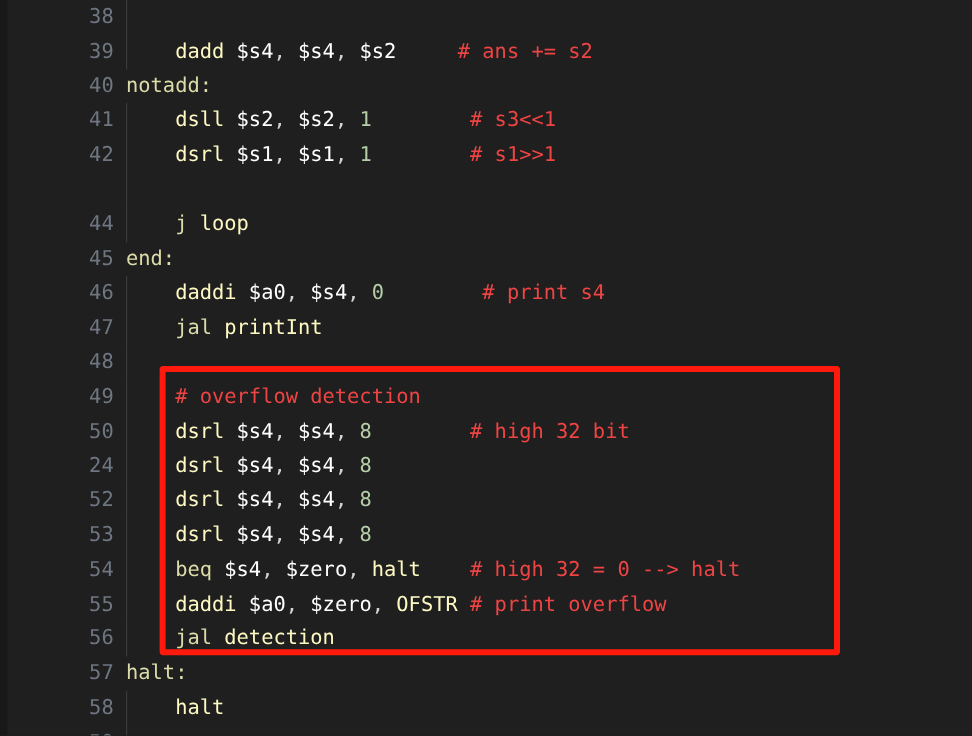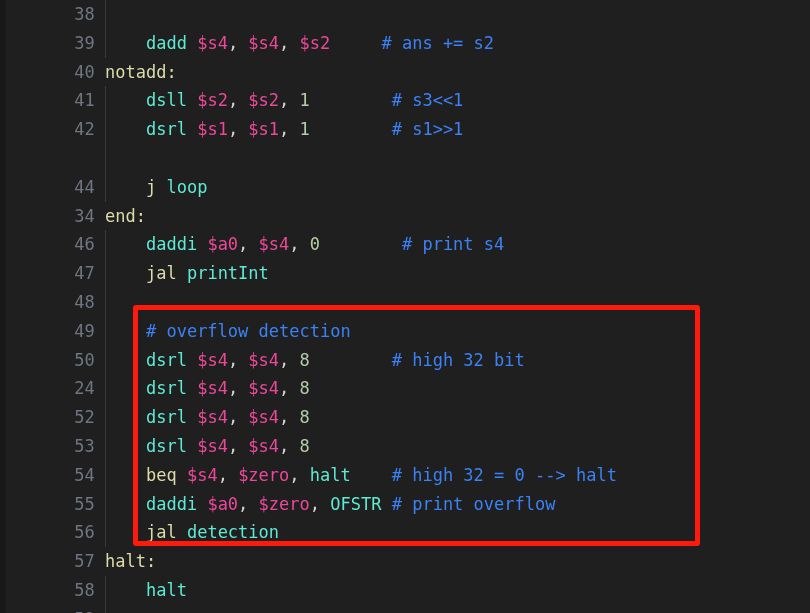--- a/index.html
+++ b/index.html
@@ -62,25 +62,25 @@
     position: absolute;
     left: 105px;
     top: 0;
     width: 1px;
     height: 28.8px;
     background: #3b3b3b;
   }
   
   .t-plain  { color: #d4d4d4; }
   .t-kw     { color: #dcdcaa; }
-  .t-reg    { color: #ec4899; }
+  .t-reg    { color: #ffffff; }
   .t-num    { color: #b5cea8; }
-  .t-com    { color: #3b82f6; }
+  .t-com    { color: #ef4444; }
   .t-label  { color: #dcdcaa; }
-  .t-ident  { color: #5eead4; }
+  .t-ident  { color: #fef9c3; }
 
   .highlight-box {
     position: absolute;
     border: 5px solid #ff1a0d;
     border-radius: 3px;
     pointer-events: none;
     box-sizing: border-box;
   }
 </style>
 </head>
@@ -89,21 +89,21 @@
 <div id="editor">
   <div class="left-edge"></div>
   <div class="lines" id="lines-container">
       <div class="row"><div class="lnum">38</div><div class="guide"></div><div class="code"></div></div>
       <div class="row"><div class="lnum">39</div><div class="guide"></div><div class="code"><span class="t-plain">    </span><span class="t-ident">dadd</span><span class="t-plain"> </span><span class="t-reg">$s4</span><span class="t-plain">, </span><span class="t-reg">$s4</span><span class="t-plain">, </span><span class="t-reg">$s2</span><span class="t-plain">     </span><span class="t-com"># ans += s2</span></div></div>
       <div class="row"><div class="lnum">40</div><div class="code"><span class="t-label">notadd:</span></div></div>
       <div class="row"><div class="lnum">41</div><div class="guide"></div><div class="code"><span class="t-plain">    </span><span class="t-ident">dsll</span><span class="t-plain"> </span><span class="t-reg">$s2</span><span class="t-plain">, </span><span class="t-reg">$s2</span><span class="t-plain">, </span><span class="t-num">1</span><span class="t-plain">        </span><span class="t-com"># s3&lt;&lt;1</span></div></div>
       <div class="row"><div class="lnum">42</div><div class="guide"></div><div class="code"><span class="t-plain">    </span><span class="t-ident">dsrl</span><span class="t-plain"> </span><span class="t-reg">$s1</span><span class="t-plain">, </span><span class="t-reg">$s1</span><span class="t-plain">, </span><span class="t-num">1</span><span class="t-plain">        </span><span class="t-com"># s1&gt;&gt;1</span></div></div>
       <div class="row"><div class="guide"></div><div class="code"></div></div>
       <div class="row"><div class="lnum">44</div><div class="guide"></div><div class="code"><span class="t-plain">    </span><span class="t-kw">j</span><span class="t-plain"> </span><span class="t-ident">loop</span></div></div>
-      <div class="row"><div class="lnum">34</div><div class="code"><span class="t-label">end:</span></div></div>
+      <div class="row"><div class="lnum">45</div><div class="code"><span class="t-label">end:</span></div></div>
       <div class="row"><div class="lnum">46</div><div class="guide"></div><div class="code"><span class="t-plain">    </span><span class="t-ident">daddi</span><span class="t-plain"> </span><span class="t-reg">$a0</span><span class="t-plain">, </span><span class="t-reg">$s4</span><span class="t-plain">, </span><span class="t-num">0</span><span class="t-plain">        </span><span class="t-com"># print s4</span></div></div>
       <div class="row"><div class="lnum">47</div><div class="guide"></div><div class="code"><span class="t-plain">    </span><span class="t-kw">jal</span><span class="t-plain"> </span><span class="t-ident">printInt</span></div></div>
       <div class="row"><div class="lnum">48</div><div class="guide"></div><div class="code"></div></div>
       <div class="row"><div class="lnum">49</div><div class="guide"></div><div class="code"><span class="t-plain">    </span><span class="t-com"># overflow detection</span></div></div>
       <div class="row"><div class="lnum">50</div><div class="guide"></div><div class="code"><span class="t-plain">    </span><span class="t-ident">dsrl</span><span class="t-plain"> </span><span class="t-reg">$s4</span><span class="t-plain">, </span><span class="t-reg">$s4</span><span class="t-plain">, </span><span class="t-num">8</span><span class="t-plain">        </span><span class="t-com"># high 32 bit</span></div></div>
       <div class="row"><div class="lnum">24</div><div class="guide"></div><div class="code"><span class="t-plain">    </span><span class="t-ident">dsrl</span><span class="t-plain"> </span><span class="t-reg">$s4</span><span class="t-plain">, </span><span class="t-reg">$s4</span><span class="t-plain">, </span><span class="t-num">8</span></div></div>
       <div class="row"><div class="lnum">52</div><div class="guide"></div><div class="code"><span class="t-plain">    </span><span class="t-ident">dsrl</span><span class="t-plain"> </span><span class="t-reg">$s4</span><span class="t-plain">, </span><span class="t-reg">$s4</span><span class="t-plain">, </span><span class="t-num">8</span></div></div>
       <div class="row"><div class="lnum">53</div><div class="guide"></div><div class="code"><span class="t-plain">    </span><span class="t-ident">dsrl</span><span class="t-plain"> </span><span class="t-reg">$s4</span><span class="t-plain">, </span><span class="t-reg">$s4</span><span class="t-plain">, </span><span class="t-num">8</span></div></div>
       <div class="row"><div class="lnum">54</div><div class="guide"></div><div class="code"><span class="t-plain">    </span><span class="t-kw">beq</span><span class="t-plain"> </span><span class="t-reg">$s4</span><span class="t-plain">, </span><span class="t-reg">$zero</span><span class="t-plain">, </span><span class="t-ident">halt</span><span class="t-plain">    </span><span class="t-com"># high 32 = 0 --&gt; halt</span></div></div>
       <div class="row"><div class="lnum">55</div><div class="guide"></div><div class="code"><span class="t-plain">    </span><span class="t-ident">daddi</span><span class="t-plain"> </span><span class="t-reg">$a0</span><span class="t-plain">, </span><span class="t-reg">$zero</span><span class="t-plain">, </span><span class="t-ident">OFSTR</span><span class="t-plain"> </span><span class="t-com"># print overflow</span></div></div>

